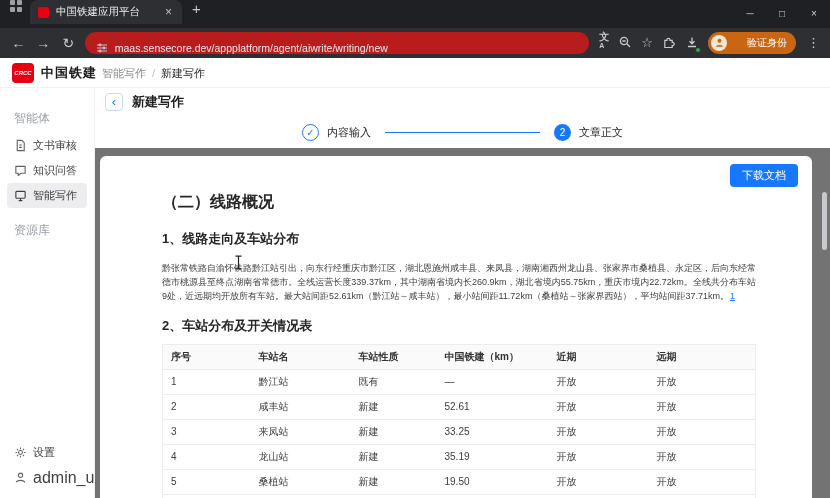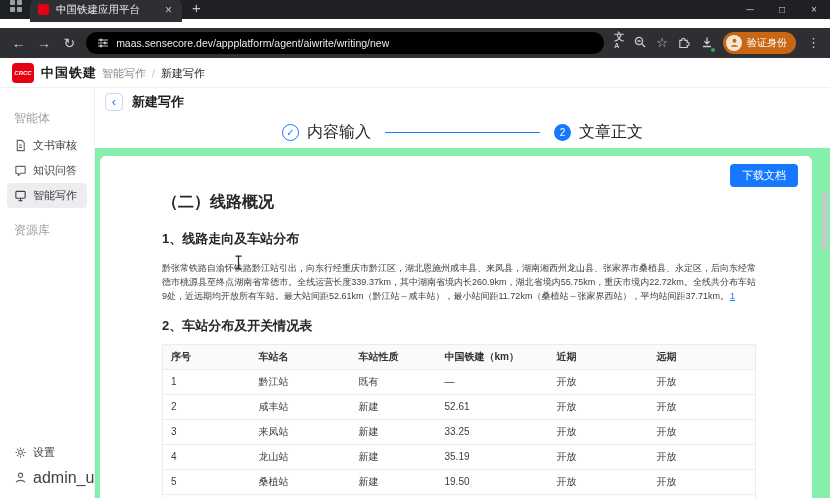--- a/index.html
+++ b/index.html
@@ -1,42 +1,42 @@
 <!DOCTYPE html>
 <html><head>
 <meta charset="utf-8">
 <style>
   *{margin:0;padding:0;box-sizing:border-box}
   html,body{width:830px;height:498px;overflow:hidden}
   body{font-family:"Liberation Sans","DejaVu Sans",sans-serif;-webkit-font-smoothing:antialiased}
   .screen{position:relative;width:830px;height:498px;background:#fff;overflow:hidden}
 
   
-  .tabstrip{position:absolute;left:0;top:0;right:0;height:19px;background:#1f2023;display:flex;align-items:center}
+  .tabstrip{position:absolute;left:0;top:0;right:0;height:28px;background:#1f2023;display:flex;align-items:flex-start}
   .ts-grid{width:12px;height:12px;margin:0 8px 8px 10px;display:grid;grid-template-columns:5px 5px;gap:2px}
   .ts-grid i{background:#9aa0a6;border-radius:1px;height:5px;display:block}
   .tab{display:flex;align-items:center;gap:7px;width:152px;height:24px;background:#2e2f33;border-radius:8px 8px 0 0;padding:0 8px;color:#e8eaed}
   .favicon{width:11px;height:11px;border-radius:2px;background:#e60012;flex:0 0 auto}
   .tab-title{font-size:10.5px;white-space:nowrap;overflow:hidden;text-overflow:ellipsis;flex:1}
   .tab-close{font-size:12px;color:#bdc1c6;cursor:default;padding:0 2px}
   .newtab{color:#c3c6c9;font-size:15px;margin:0 0 5px 10px}
   .ts-spacer{flex:1}
   .win-controls{display:flex;align-items:center;height:28px}
   .win-controls span{width:32px;text-align:center;color:#cfd1d4;font-size:10px;line-height:28px}
 
   .toolbar{position:absolute;left:0;top:28px;right:0;height:30px;background:#2e2f33;display:flex;align-items:center;padding:0 10px;gap:8px}
   .navbtn{color:#c9cacd;font-size:14px;width:18px;text-align:center}
-  .urlbar{width:536px;height:22px;background:#000000;border-radius:11px;display:flex;align-items:center;gap:7px;padding:0 11px}
+  .urlbar{width:536px;height:22px;background:#b91c1c;border-radius:11px;display:flex;align-items:flex-end;gap:7px;padding:0 11px}
   .url-text{font-size:10.5px;color:#e8eaed;white-space:nowrap;overflow:hidden}
   .tool-icons{display:flex;align-items:center;gap:9px;margin-left:2px;color:#c9cacd}
   .tico{font-size:12px;line-height:1;position:relative}
   .translate{font-size:10px;font-weight:bold}
   .translate sup{font-size:7px}
   .dl-badge{position:absolute;right:-2px;bottom:-2px;width:6px;height:6px;border-radius:50%;background:#34a853;border:1px solid #2e2f33}
-  .profile-pill{height:22px;background:#c96614;border-radius:11px;display:flex;align-items:center;gap:5px;padding:0 9px 0 3px}
+  .profile-pill{height:22px;background:#c96614;border-radius:11px;display:flex;align-items:center;gap:20px;padding:0 9px 0 3px}
   .profile-avatar{width:16px;height:16px;border-radius:50%;background:#f6e7d4;display:flex;align-items:center;justify-content:center}
   .profile-label{font-size:10px;color:#fff;white-space:nowrap}
   .kebab{color:#c9cacd;font-size:13px;margin-left:2px}
 
   
   .app-header{position:absolute;left:0;top:58px;right:0;height:30px;background:#fff;border-bottom:1px solid #f0f0f2;display:flex;align-items:center;padding-left:12px}
   .logo-badge{width:22px;height:20px;background:#e60012;border-radius:4px;color:#fff;font-size:6px;font-weight:bold;font-style:italic;display:flex;align-items:center;justify-content:center}
   .brand{font-size:13px;font-weight:bold;color:#1a1a1a;margin-left:7px;letter-spacing:1px}
   .breadcrumb{position:absolute;left:102px;top:0;height:30px;display:flex;align-items:center;gap:6px;font-size:11px}
   .bc-parent{color:#8c8c8c}.bc-sep{color:#bfbfbf}.bc-current{color:#262626}
@@ -53,24 +53,24 @@
   
   .title-row{position:absolute;left:95px;top:88px;right:0;height:28px;background:#fff;display:flex;align-items:center;padding-left:10px;gap:9px}
   .back-btn{width:18px;height:18px;border:1px solid #c6d8ff;border-radius:4px;color:#1677ff;font-size:13px;line-height:16px;text-align:center;background:#fff}
   .page-title{font-size:13px;font-weight:bold;color:#1f1f1f}
 
   .stepper-row{position:absolute;left:95px;top:116px;right:0;height:32px;background:#fff;display:flex;align-items:center;justify-content:center}
   .step{display:flex;align-items:center;gap:8px}
   .step-circle{width:17px;height:17px;border-radius:50%;font-size:10px;display:flex;align-items:center;justify-content:center}
   .step-done{border:1px solid #1677ff;color:#1677ff;background:#fff}
   .step-active{background:#1677ff;color:#fff}
-  .step-label{font-size:16px;color:#262626}
+  .step-label{font-size:11px;color:#262626}
   .step-line{width:155px;height:1px;background:#1677ff;margin:0 14px}
 
-  .content{position:absolute;left:95px;top:148px;right:0;bottom:0;background:#86efac;overflow:hidden}
+  .content{position:absolute;left:95px;top:148px;right:0;bottom:0;background:#737373;overflow:hidden}
   .card{position:absolute;left:5px;top:8px;right:18px;height:400px;background:#fff;border-radius:6px}
   .download-btn{position:absolute;top:8px;right:14px;background:#1677ff;color:#fff;font-size:11px;padding:4px 12px;border-radius:4px;border:none}
 
   .doc{padding:36px 56px 0 62px;color:#262626}
   .doc-h1{font-size:16px;font-weight:bold;margin-bottom:17px}
   .doc-h2{font-size:13px;font-weight:bold;margin-bottom:14px}
   .doc-p{font-size:9px;line-height:1.55;color:#404040;text-align:justify;margin-bottom:13px}
   .cite{color:#1677ff;text-decoration:underline;margin-left:1px}
   .doc-h2b{font-size:13px;font-weight:bold;margin:2px 0 9px}
 

